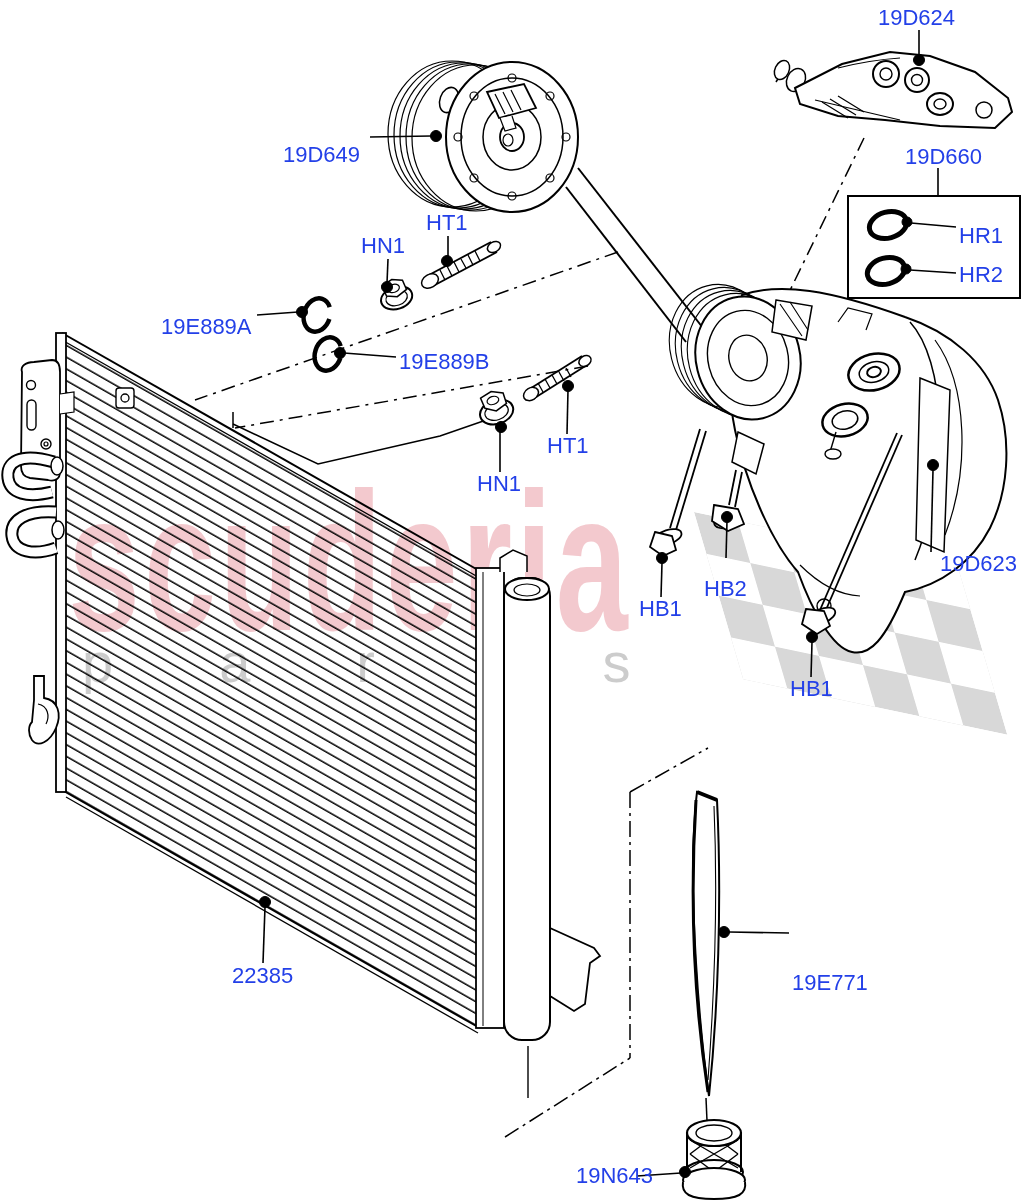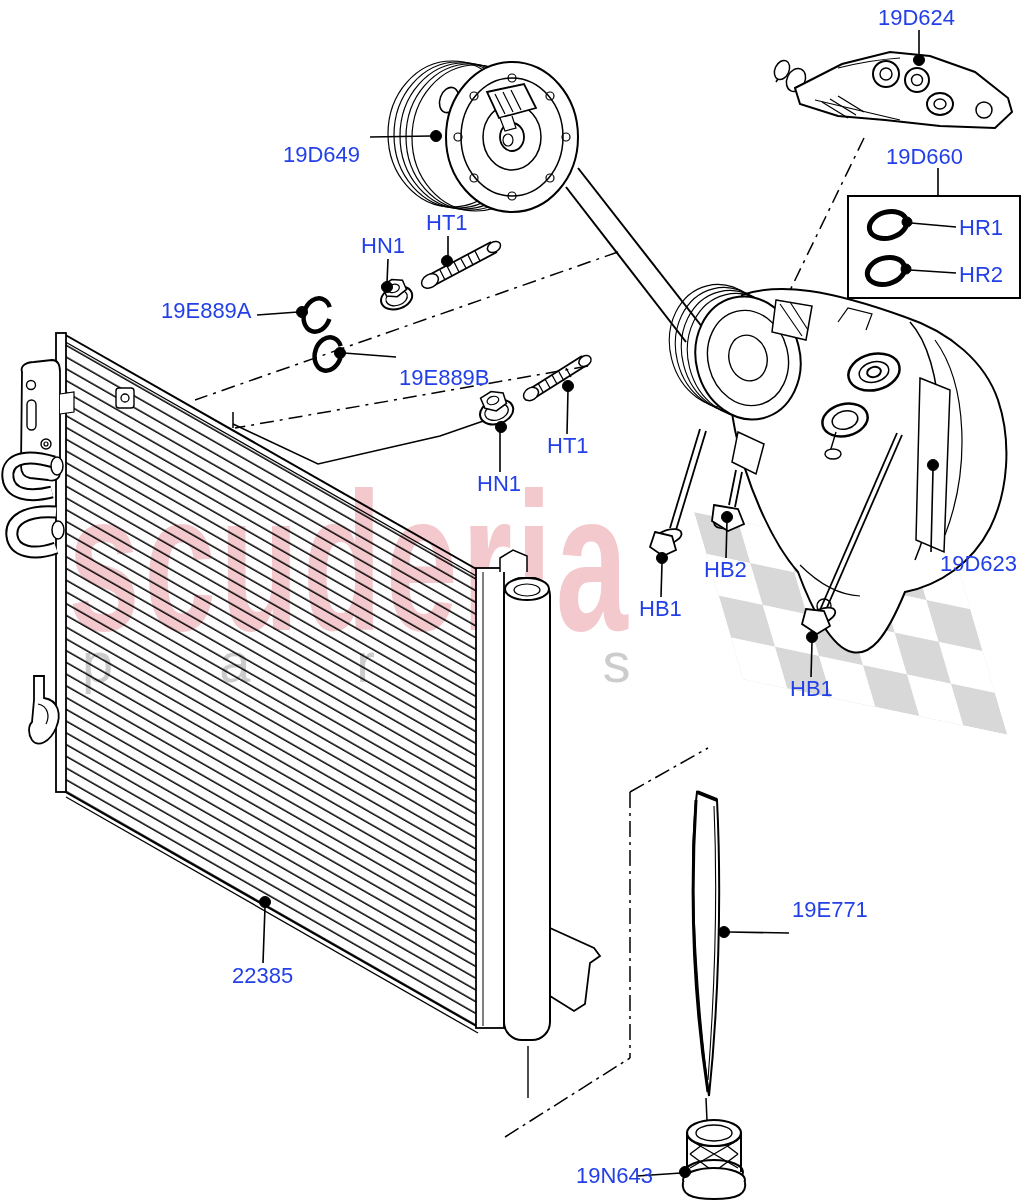--- a/index.html
+++ b/index.html
@@ -274,30 +274,30 @@
     <line x1="789" y1="933" x2="729" y2="932" stroke-width="1.6"></line>
         <circle cx="724" cy="932" r="5.5"></circle>
     <line x1="263" y1="963" x2="265" y2="907" stroke-width="1.6"></line>
         <circle cx="265" cy="902" r="5.5"></circle>
     <line x1="637" y1="1176" x2="681" y2="1173" stroke-width="1.6"></line>
         <circle cx="685" cy="1172" r="5.5"></circle>
   </g>
 </svg>
 
   <div class="lbl" style="left:878px;top:7px">19D624</div>
-  <div class="lbl" style="left:886px;top:146px">19D660</div>
-  <div class="lbl" style="left:959px;top:217px">HR1</div>
+  <div class="lbl" style="left:905px;top:146px">19D660</div>
+  <div class="lbl" style="left:959px;top:225px">HR1</div>
   <div class="lbl" style="left:959px;top:264px">HR2</div>
   <div class="lbl" style="left:283px;top:144px">19D649</div>
   <div class="lbl" style="left:426px;top:212px">HT1</div>
   <div class="lbl" style="left:361px;top:235px">HN1</div>
-  <div class="lbl" style="left:161px;top:300px">19E889A</div>
-  <div class="lbl" style="left:399px;top:367px">19E889B</div>
+  <div class="lbl" style="left:161px;top:316px">19E889A</div>
+  <div class="lbl" style="left:399px;top:351px">19E889B</div>
   <div class="lbl" style="left:547px;top:435px">HT1</div>
   <div class="lbl" style="left:477px;top:473px">HN1</div>
   <div class="lbl" style="left:639px;top:598px">HB1</div>
-  <div class="lbl" style="left:704px;top:559px">HB2</div>
+  <div class="lbl" style="left:704px;top:578px">HB2</div>
   <div class="lbl" style="left:940px;top:553px">19D623</div>
   <div class="lbl" style="left:790px;top:678px">HB1</div>
-  <div class="lbl" style="left:792px;top:899px">19E771</div>
+  <div class="lbl" style="left:792px;top:972px">19E771</div>
   <div class="lbl" style="left:232px;top:965px">22385</div>
   <div class="lbl" style="left:576px;top:1165px">19N643</div>
 </div>
 
 </body></html>

